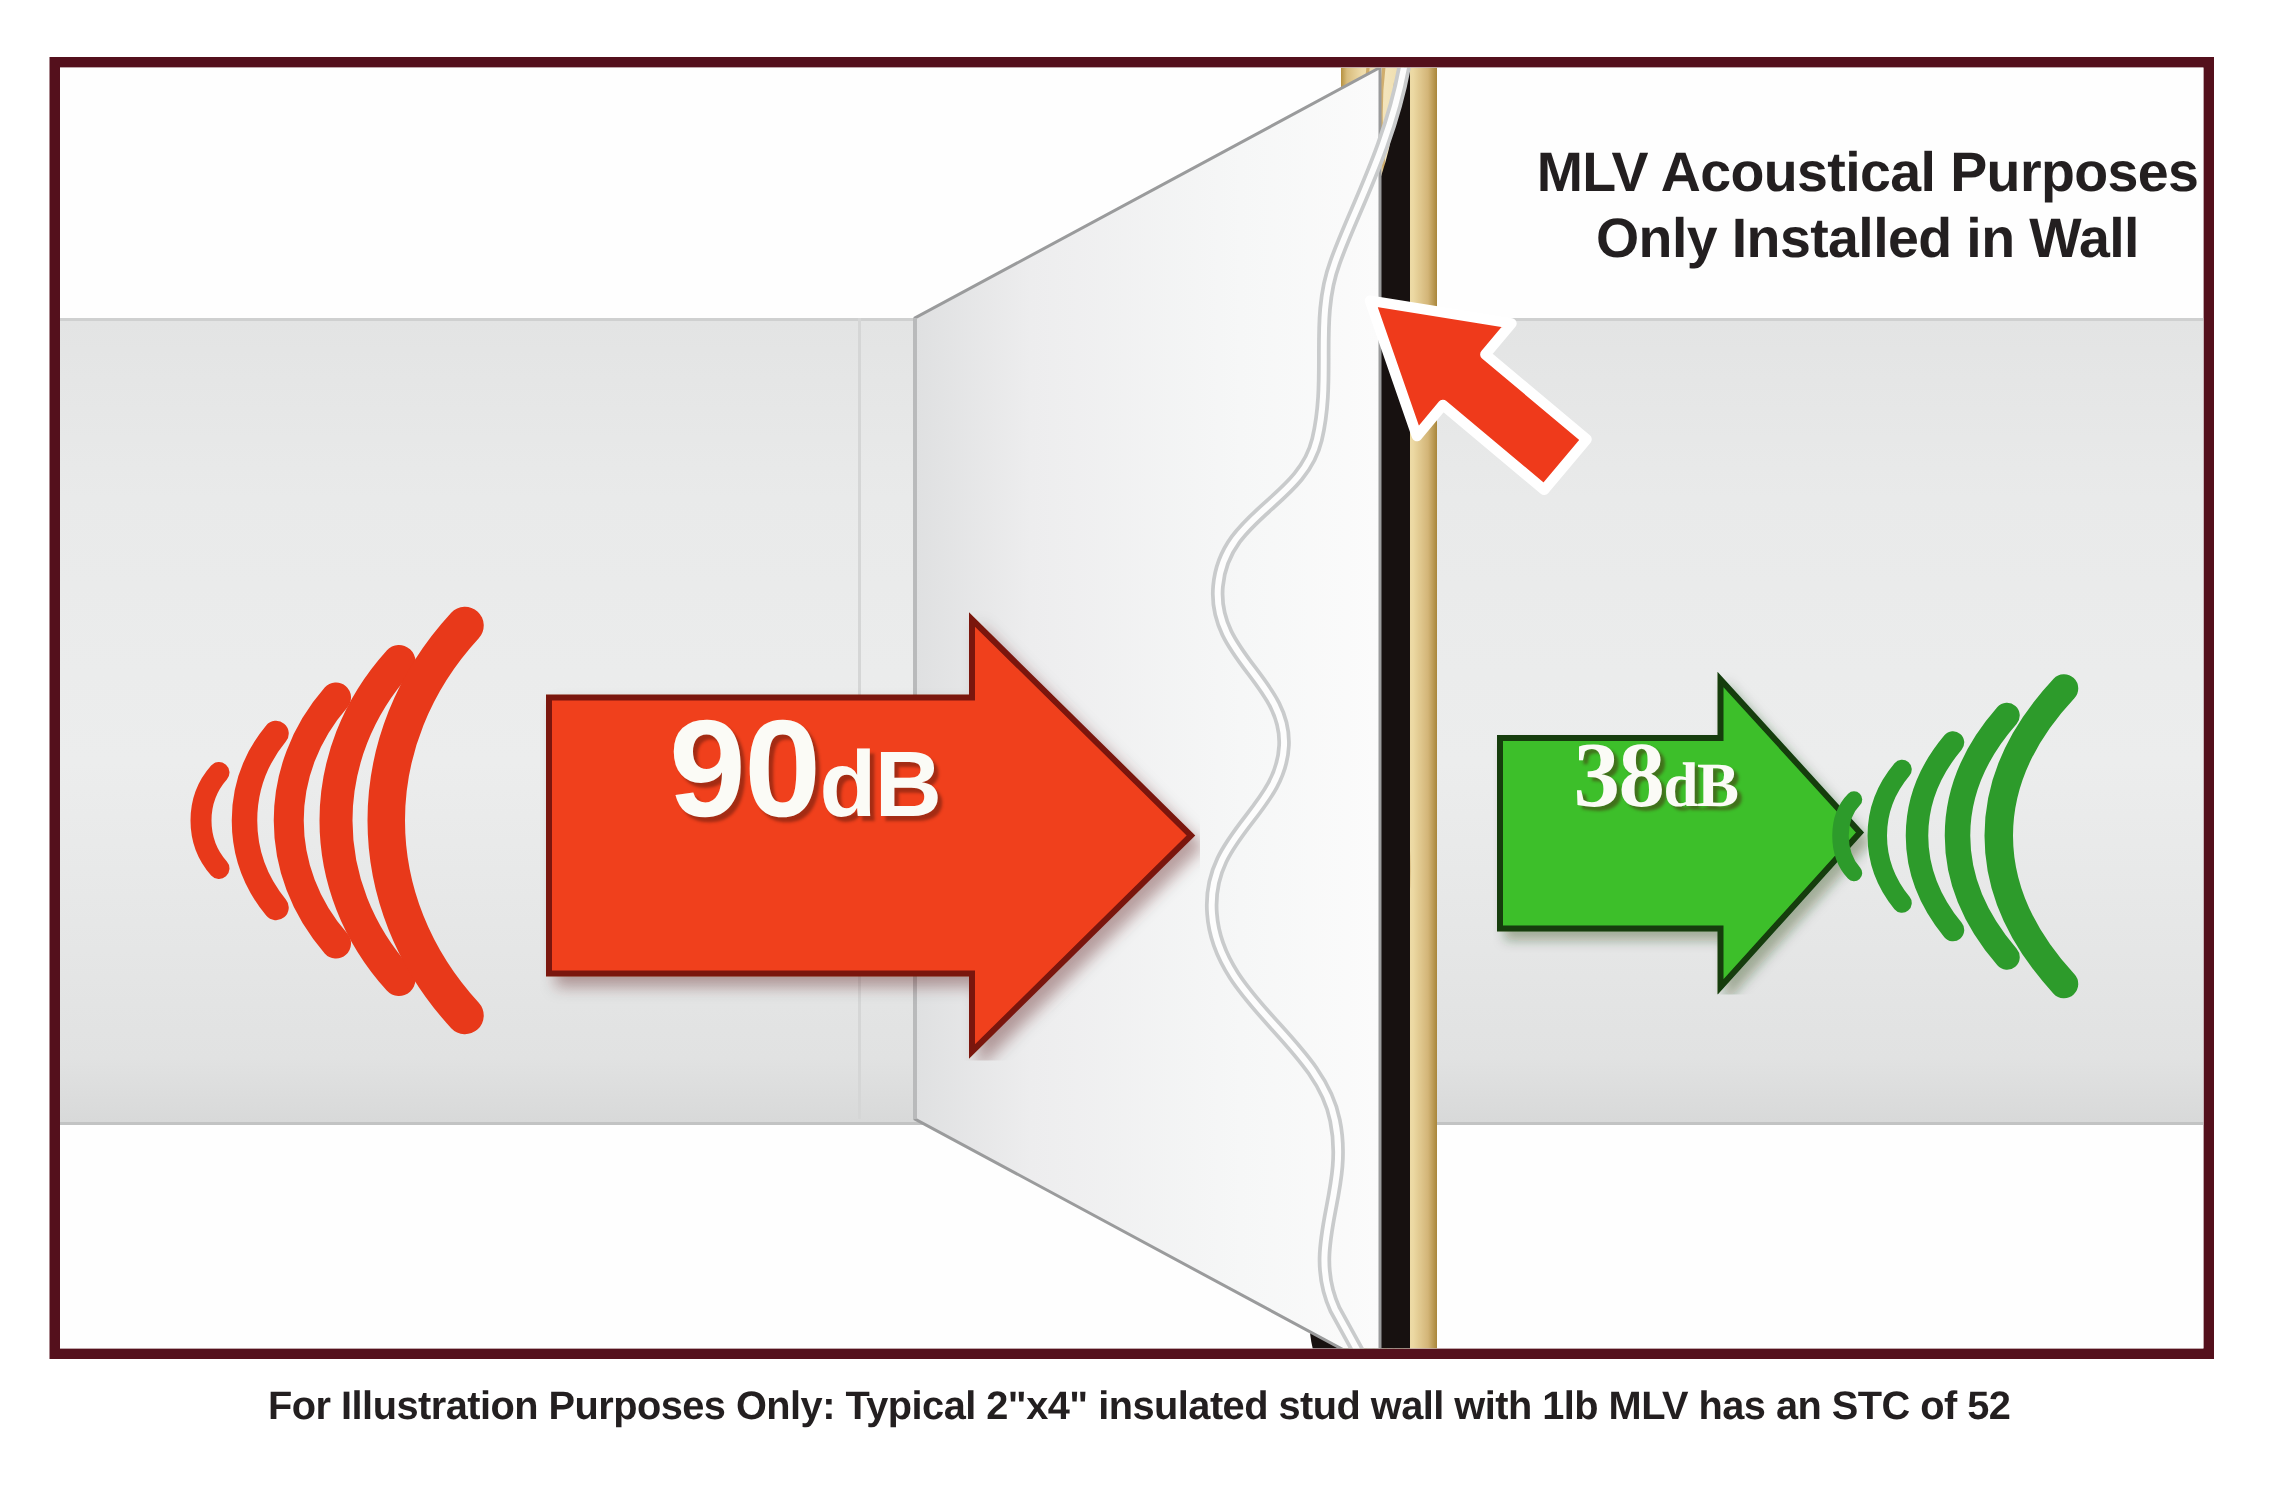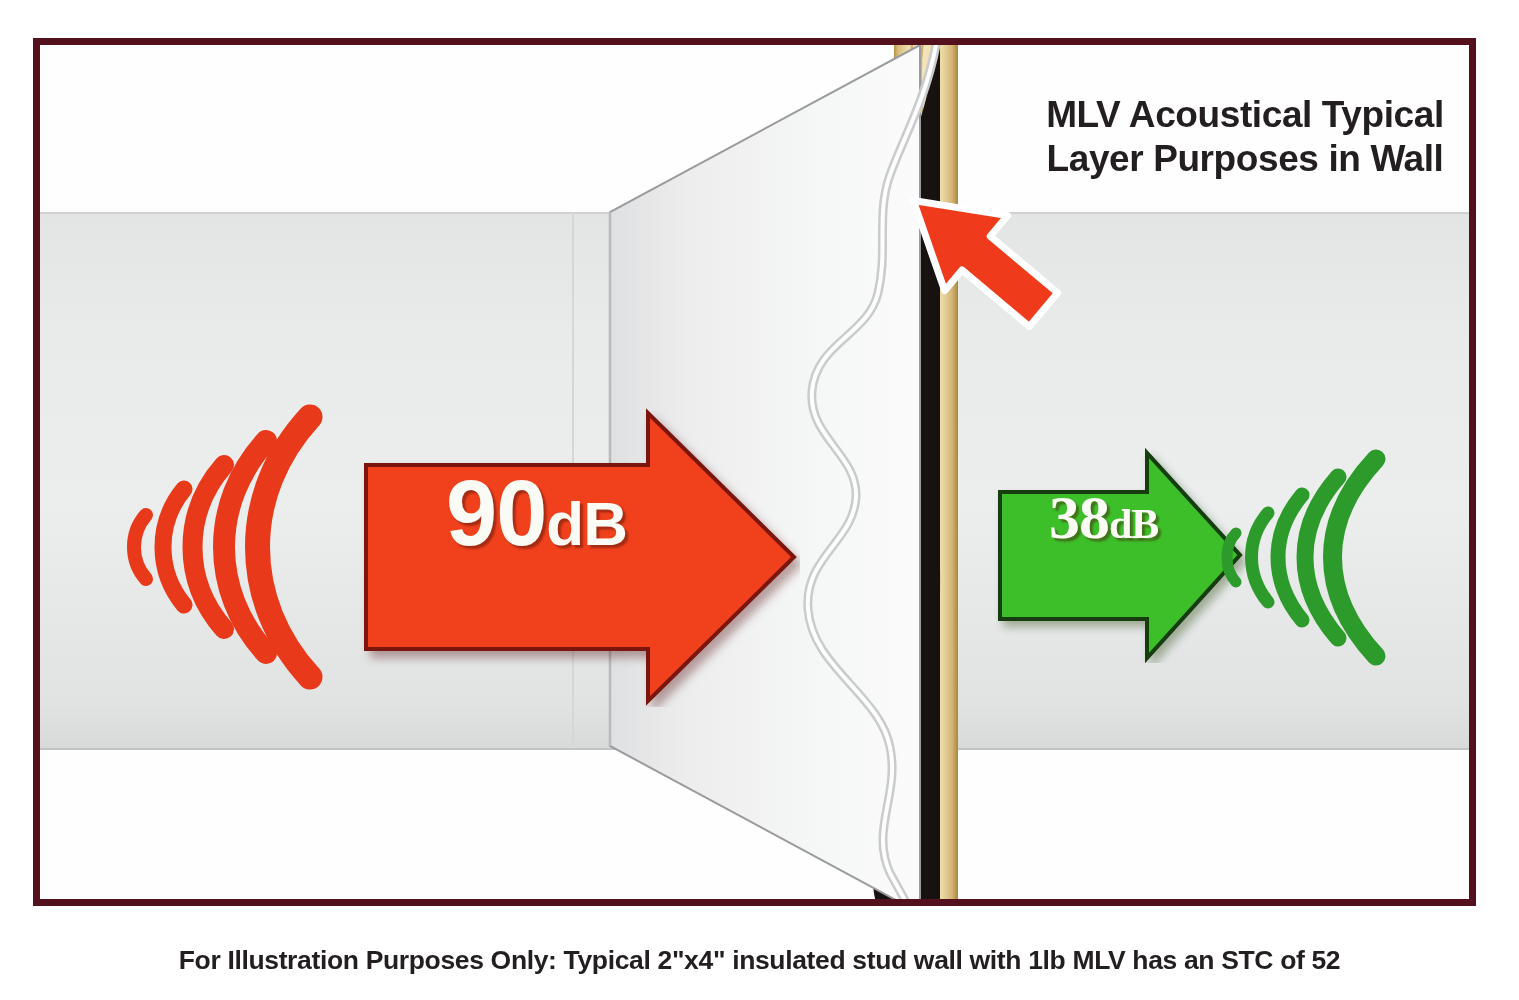--- a/index.html
+++ b/index.html
@@ -135,21 +135,20 @@
     position: absolute;
     left: 0;
     top: 922px;
     width: 1519px;
     text-align: center;
     color: #231f20;
     font-size: 26.5px;
     font-weight: 700;
     letter-spacing: -0.35px;
     white-space: nowrap;
-    margin-top: 23px;
   }
 </style>
 </head>
 <body>
 
 <div id="stage">
 
   <div id="frame">
     <div id="canvas">
 
@@ -296,22 +295,22 @@
                    L108 28
                    Z" fill="none"></path>
 
           <g transform="rotate(40 110 85)">
             <path d="M206 63 L118 63 L118 36 L36 85 L118 134 L118 107 L206 107 Z" fill="#ef3a1b" stroke="#ffffff" stroke-width="7" stroke-linejoin="round"></path>
           </g>
         </svg>
       </div>
 
       <div id="barrier-caption">
-        <span>MLV Acoustical Typical</span>
-        <span>Layer Purposes in Wall</span>
+        <span>MLV Acoustical Purposes</span>
+        <span>Only Installed in Wall</span>
       </div>
 
     </div>
   </div>
 
   <div id="bottom-caption">For Illustration Purposes Only: Typical 2"x4" insulated stud wall with 1lb MLV has an STC of 52</div>
 
 </div>
 
 </body></html>

